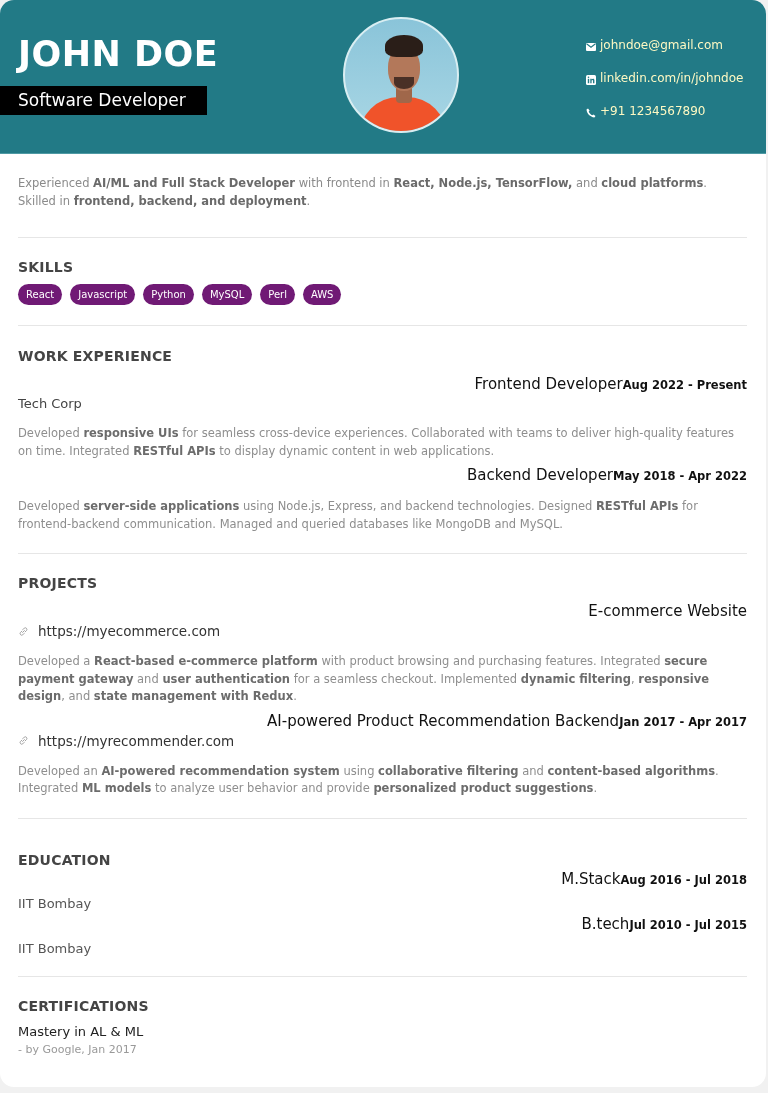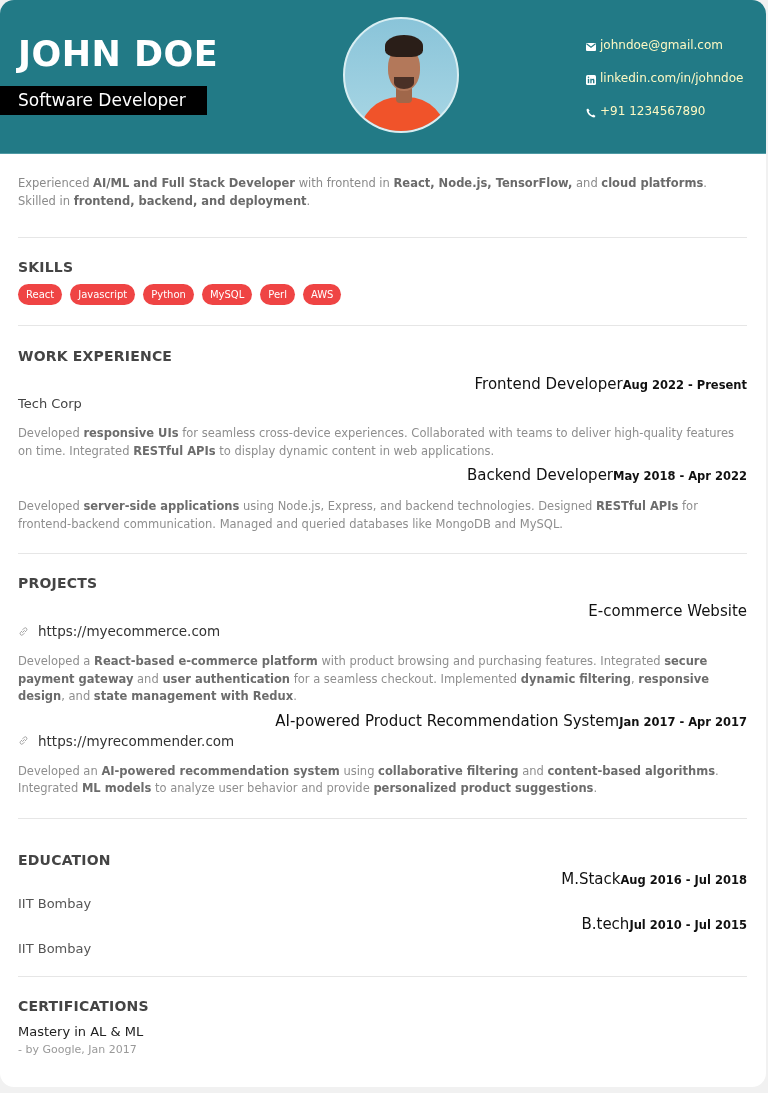--- a/index.html
+++ b/index.html
@@ -97,21 +97,21 @@
   }
   .summary b { color: #6a6a6a; }
   .divider { height: 1px; background: #e6e6e6; margin: 0; }
   .section-title {
     font-weight: bold; font-size: 14px;
     color: #444444;
     letter-spacing: 0.2px;
   }
   .chips { display: flex; gap: 8px; margin-top: 9px; }
   .chip {
-    background: #ef4444; color: #fff;
+    background: #701a75; color: #fff;
     font-size: 10px; height: 21px; line-height: 21px;
     padding: 0 8px; border-radius: 11px;
   }
   .entry-head { display: flex; justify-content: flex-end; align-items: baseline; }
   .entry-title { font-size: 15px; color: #111; }
   .entry-date { font-size: 11.5px; font-weight: bold; color: #111; }
   .entry-sub { font-size: 13px; color: #444; margin-top: 3px; }
   .entry-desc {
     font-size: 11.5px; line-height: 17.5px; color: #8e8e8e;
     margin-top: 14px;
@@ -225,21 +225,21 @@
                 <path d="M5 7 L7 5 M4.2 5.6 L2.6 7.2 a1.8 1.8 0 0 0 2.5 2.5 L6.7 8.1 M7.8 6.4 L9.4 4.8 a1.8 1.8 0 0 0 -2.5 -2.5 L5.3 3.9" stroke="#999" stroke-width="1" fill="none" stroke-linecap="round"></path>
               </svg>
           </span>
           <span>https://myecommerce.com</span>
         </div>
         <p class="entry-desc"><span>Developed a </span><b>React-based e-commerce platform</b><span> with product browsing and purchasing features. Integrated </span><b>secure payment gateway</b><span> and </span><b>user authentication</b><span> for a seamless checkout. Implemented </span><b>dynamic filtering</b><span>, </span><b>responsive design</b><span>, and </span><b>state management with Redux</b><span>.</span></p>
       </div>
 
       <div style="margin-top:6px;">
         <div class="entry-head">
-          <span class="entry-title">AI-powered Product Recommendation System</span>
+          <span class="entry-title">AI-powered Product Recommendation Backend</span>
           <span class="entry-date">Jan 2017 - Apr 2017</span>
         </div>
         <div class="link">
           <span class="ic">
             <svg width="11" height="11" viewBox="0 0 12 12">
                 <path d="M5 7 L7 5 M4.2 5.6 L2.6 7.2 a1.8 1.8 0 0 0 2.5 2.5 L6.7 8.1 M7.8 6.4 L9.4 4.8 a1.8 1.8 0 0 0 -2.5 -2.5 L5.3 3.9" stroke="#999" stroke-width="1" fill="none" stroke-linecap="round"></path>
               </svg>
           </span>
           <span>https://myrecommender.com</span>
         </div>

